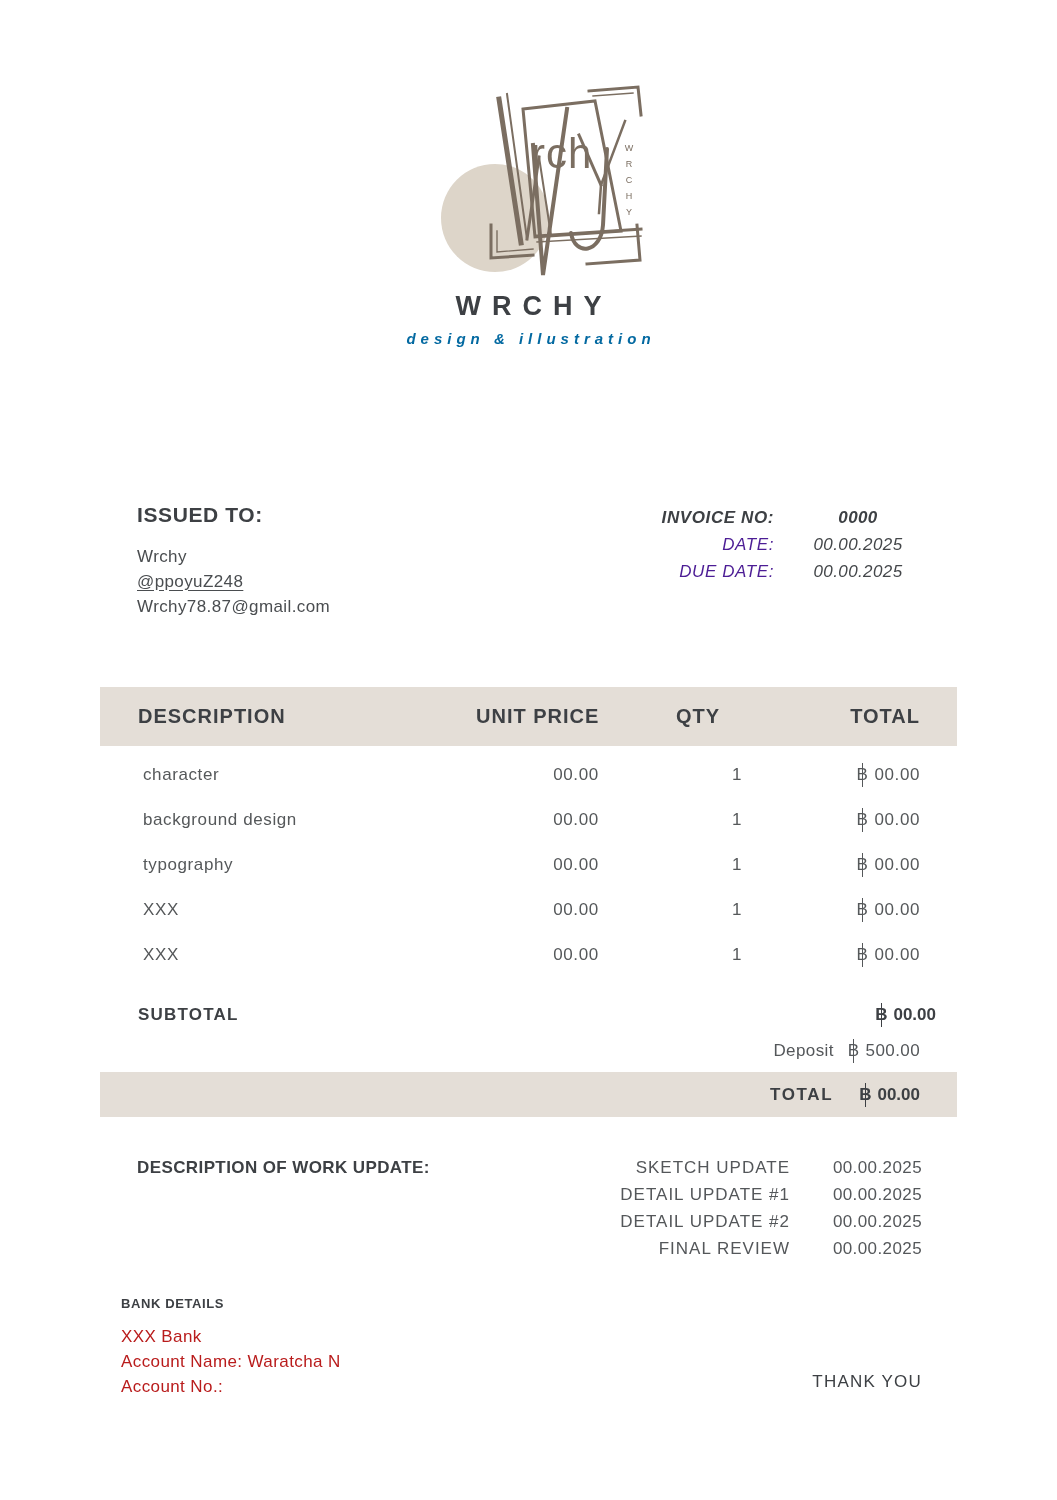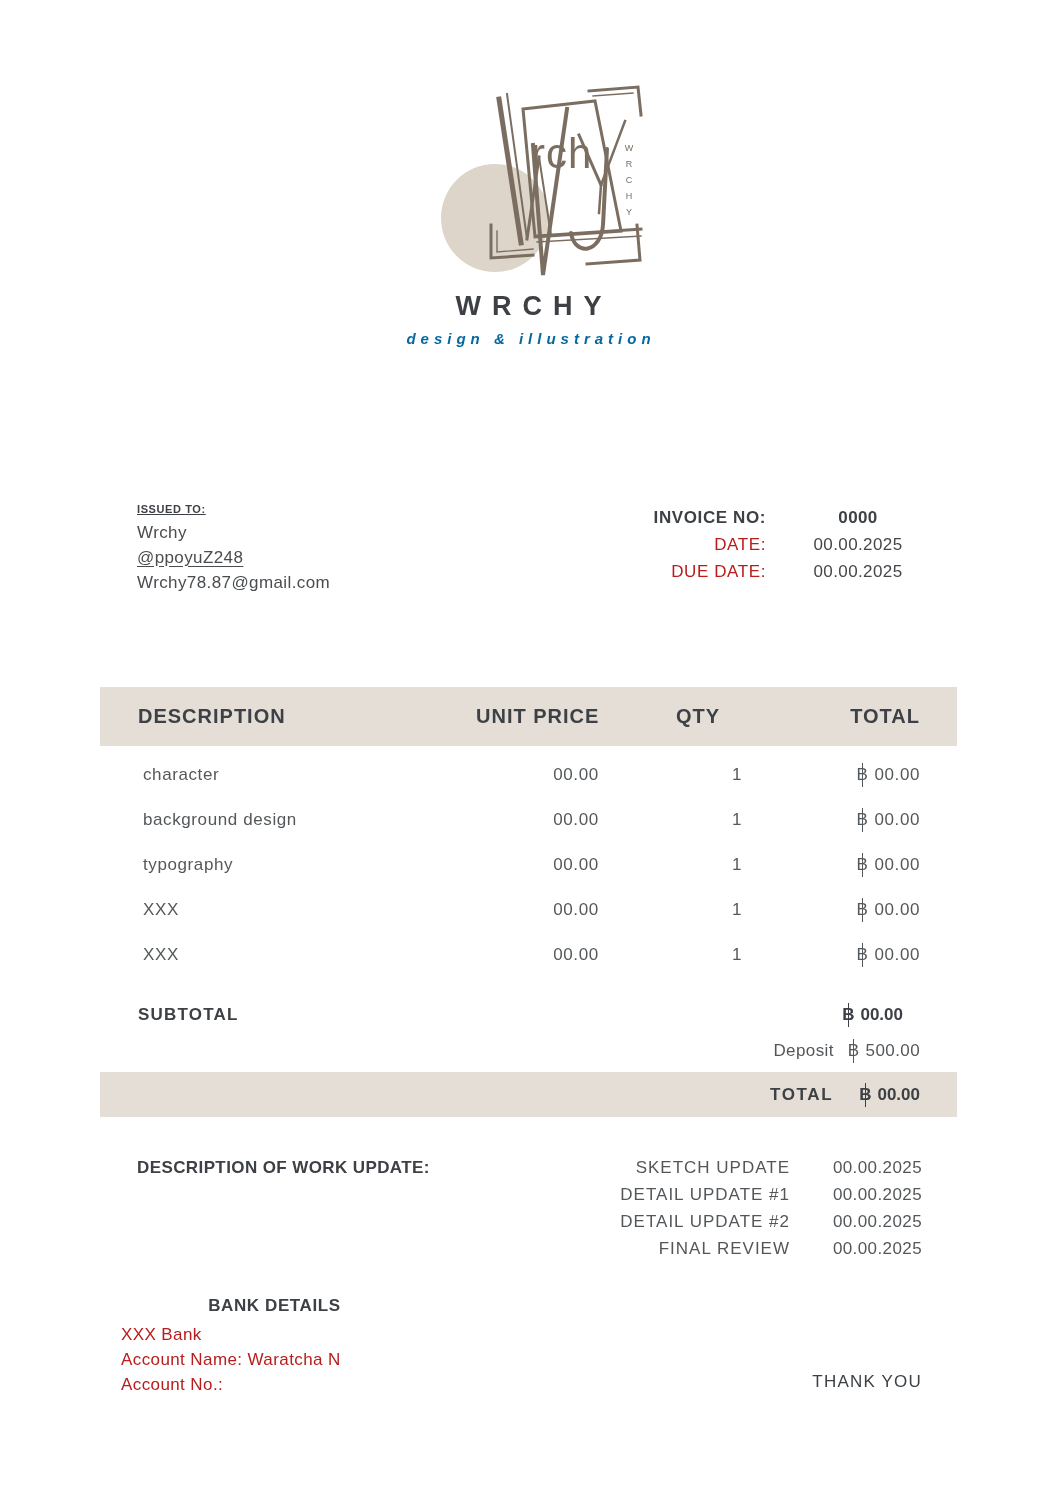--- a/index.html
+++ b/index.html
@@ -31,30 +31,30 @@
     letter-spacing: 11px; text-indent: 11px; color: #3d4044;
   }
   .brand-tagline {
     position: absolute; left: 0; right: 0; top: 330px;
     text-align: center; font-size: 15px; font-weight: 700; font-style: italic;
     letter-spacing: 5px; text-indent: 5px; color: #0369a1;
   }
 
   
   .issued { position: absolute; left: 137px; top: 503px; }
-  .issued .h { font-size: 11px; font-weight: 700; color: #3d4044; letter-spacing: 0.6px; margin-bottom: 5px; text-decoration: underline; }
+  .issued .h { font-size: 21px; font-weight: 700; color: #3d4044; letter-spacing: 0.6px; margin-bottom: 17px; }
   .issued .line { font-size: 17px; line-height: 25px; color: #4a4d50; letter-spacing: 0.4px; }
   .issued .handle { text-decoration: underline; text-underline-offset: 3px; cursor: pointer; }
 
   .meta {
     position: absolute; right: 135px; top: 504px;
-    display: grid; grid-template-columns: auto 128px; column-gap: 28px;
-    font-size: 17px; line-height: 27px; justify-items: end;
-  }
-  .meta .lab { color: #b91c1c; letter-spacing: 0.6px; text-align: right; }
+    display: grid; grid-template-columns: auto 128px; column-gap: 20px;
+    font-size: 17px; line-height: 27px; justify-items: end; font-style: italic;
+  }
+  .meta .lab { color: #4c1d95; letter-spacing: 0.6px; text-align: right; }
   .meta .val { color: #44474a; letter-spacing: 0.4px; text-align: center; width: 100%; }
   .meta .strong { font-weight: 700; color: #3d4044; }
 
   
   .tgrid { display: grid; grid-template-columns: 1fr 200px 122px 159px; align-items: center; }
   .thead {
     position: absolute; left: 100px; right: 100px; top: 687px; height: 59px;
     background: #e4ded7;
     font-size: 20px; font-weight: 700; color: #3d4044; letter-spacing: 1px;
   }
@@ -62,21 +62,21 @@
   .thead .c2, .thead .c3 { }
   .thead .c4 { text-align: right; padding-right: 37px; }
 
   .trows { position: absolute; left: 100px; right: 100px; top: 752px; }
   .trow { height: 45px; font-size: 17px; color: #55585a; letter-spacing: 0.6px; }
   .trow .c1 { padding-left: 43px; }
   .trow .c2, .trow .c3 { text-align: center; }
   .trow .c4 { text-align: right; padding-right: 37px; white-space: nowrap; }
 
   .subtotal {
-    position: absolute; left: 100px; right: 117px; top: 999px; height: 32px;
+    position: absolute; left: 100px; right: 84px; top: 999px; height: 32px;
     display: flex; justify-content: space-between; align-items: center;
     font-size: 17px; font-weight: 700; color: #3d4044;
   }
   .subtotal .lab { padding-left: 38px; letter-spacing: 1.2px; }
   .subtotal .amt { padding-right: 37px; white-space: nowrap; }
 
   .deposit {
     position: absolute; right: 137px; top: 1041px;
     font-size: 17px; color: #54575a; letter-spacing: 0.4px; white-space: nowrap;
   }
@@ -95,21 +95,21 @@
     position: absolute; left: 137px; top: 1158px;
     font-size: 17px; font-weight: 700; color: #3d4044; letter-spacing: 0.4px;
   }
   .wu-rows { position: absolute; right: 135px; top: 1154px; }
   .wu-row { display: flex; justify-content: flex-end; line-height: 27px; font-size: 17px; color: #54575a; }
   .wu-row .lab { letter-spacing: 1px; }
   .wu-row .date { width: 112px; margin-left: 20px; text-align: right; letter-spacing: 0.4px; }
 
   
   .bank { position: absolute; left: 121px; top: 1296px; }
-  .bank .h { font-size: 17px; font-weight: 700; color: #3d4044; letter-spacing: 0.6px; margin-bottom: 6px; text-align: right; }
+  .bank .h { font-size: 13px; font-weight: 700; color: #3d4044; letter-spacing: 0.6px; margin-bottom: 13px; }
   .bank .line { font-size: 17px; line-height: 25px; color: #b91c1c; letter-spacing: 0.4px; }
 
   .thanks {
     position: absolute; right: 135px; top: 1372px;
     font-size: 17px; font-weight: 400; color: #3d4044; letter-spacing: 1.2px;
   }
 
   
   .baht { position: relative; display: inline-block; margin-right: 6px; }
   .baht::before { content: "B"; }

